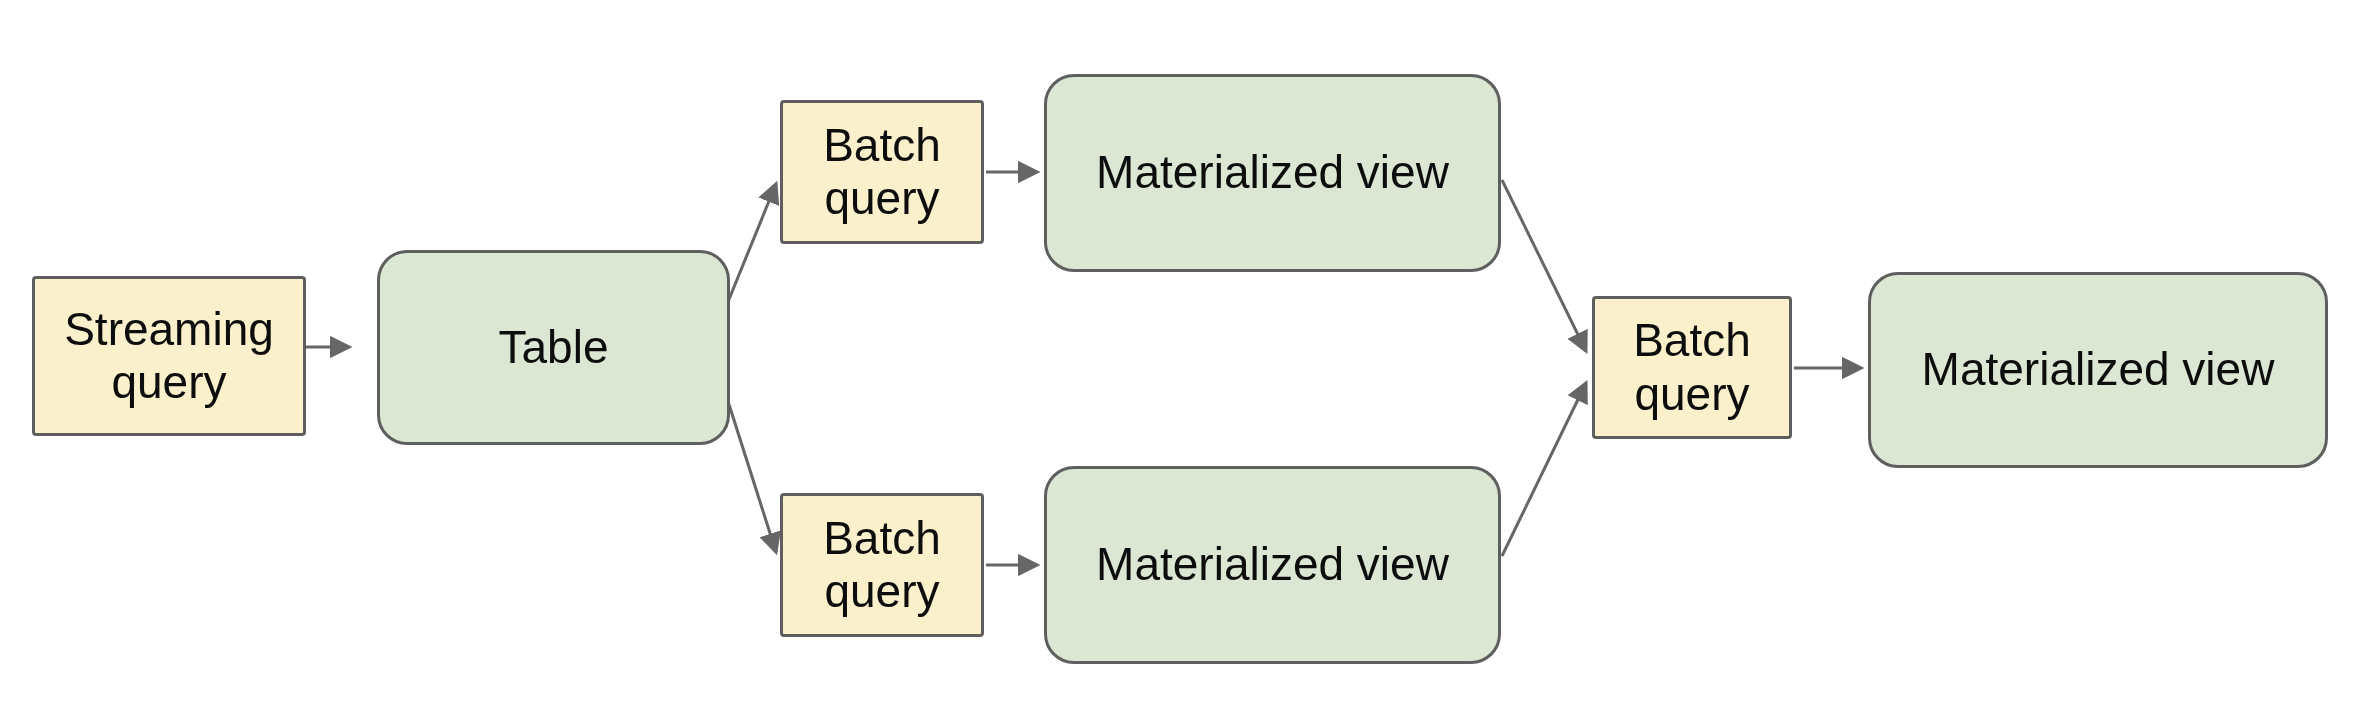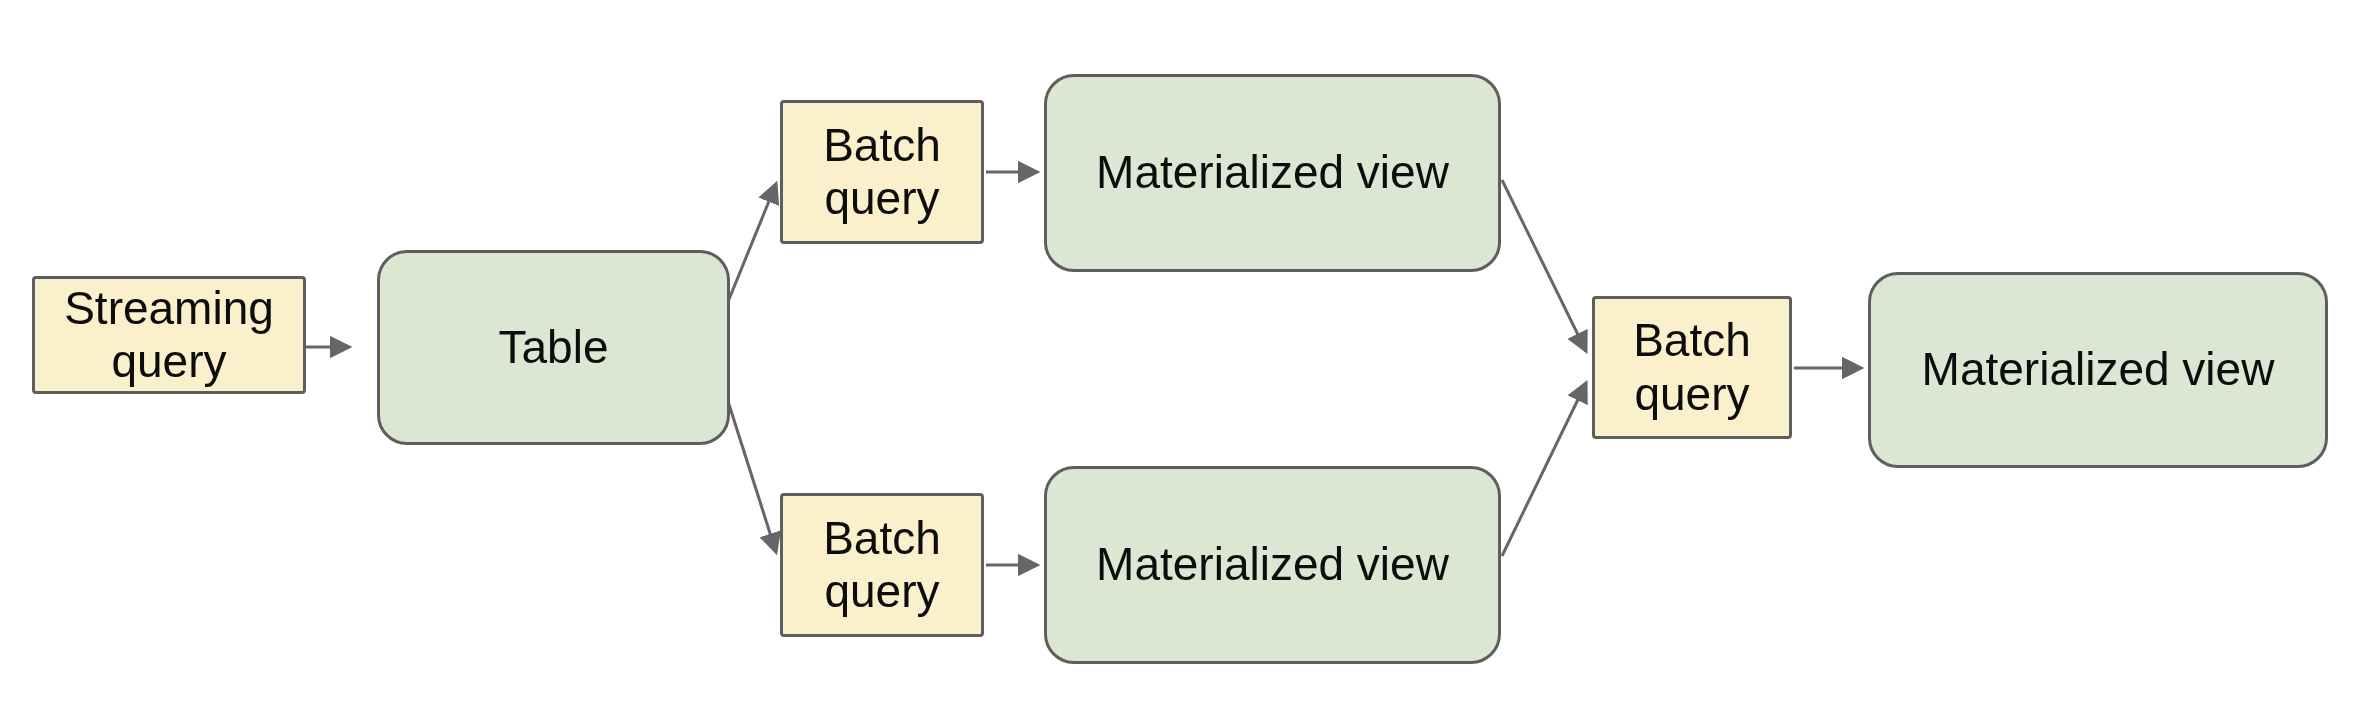--- a/index.html
+++ b/index.html
@@ -39,21 +39,21 @@
     background: #faf0cb;
     border: 3px solid #5e5e5e;
     border-radius: 4px;
   }
   .node.storage {
     background: #dbe7d3;
     border: 3px solid #5e5e5e;
     border-radius: 30px;
   }
   
-  .n-streaming   { left: 32px;   top: 276px; width: 274px; height: 118px; }
+  .n-streaming   { left: 32px;   top: 276px; width: 274px; height: 160px; }
   .n-table       { left: 357px;  top: 250px; width: 353px; height: 195px; border-radius: 28px; margin-left: 20px; }
   .n-batch-top   { left: 780px;  top: 100px; width: 204px; height: 144px; }
   .n-mv-top      { left: 1044px; top: 74px;  width: 457px; height: 198px; }
   .n-batch-bot   { left: 780px;  top: 493px; width: 204px; height: 144px; }
   .n-mv-bot      { left: 1044px; top: 466px; width: 457px; height: 198px; }
   .n-batch-right { left: 1592px; top: 296px; width: 200px; height: 143px; }
   .n-mv-right    { left: 1868px; top: 272px; width: 460px; height: 196px; }
   .edge {
     stroke: #666666;
     stroke-width: 3;

